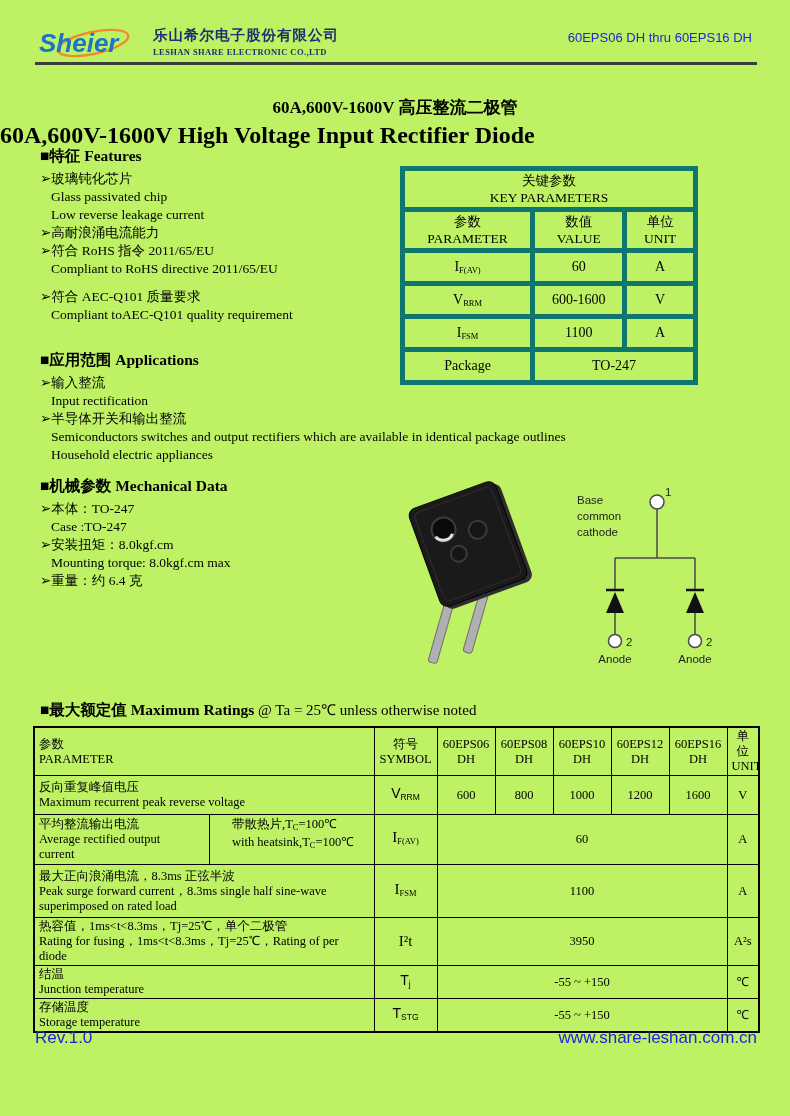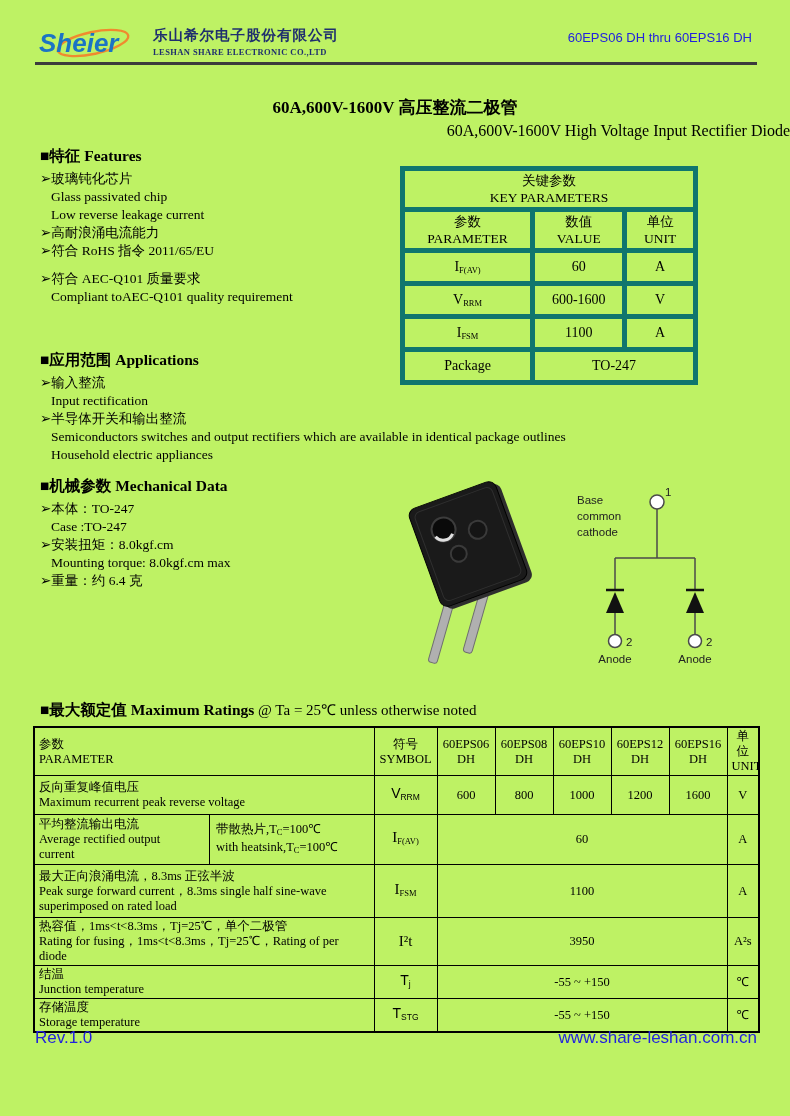--- a/index.html
+++ b/index.html
@@ -8,21 +8,21 @@
   
   .logo-block{position:absolute;left:35px;top:24px;display:flex;align-items:flex-start;}
   .company{margin-left:8px;margin-top:2px;}
   .company-cn{font-size:14.5px;font-weight:bold;color:#1f2f6e;letter-spacing:1px;}
   .company-en{font-size:8.5px;font-weight:bold;color:#1f2f6e;letter-spacing:.4px;margin-top:2px;}
   .product-range{position:absolute;right:38px;top:30px;font-family:"Liberation Sans",sans-serif;
                  font-size:13px;color:#2222dd;}
   .header-rule{position:absolute;left:35px;right:33px;top:62px;height:3px;background:#3c3c3c;}
   
   .title-cn{position:absolute;left:0;right:0;top:96px;text-align:center;font-size:17px;font-weight:bold;}
-  .title-en{position:absolute;left:0;right:0;top:122px;text-align:right;font-size:16px;font-weight:normal;}
+  .title-en{position:absolute;left:0;right:0;top:122px;text-align:left;font-size:24px;font-weight:bold;}
   
   .sec{position:absolute;font-size:13.5px;line-height:15.5px;}
   .sec-head{font-weight:bold;font-size:15.5px;margin-bottom:7px;}
   .li-cn{margin-top:2.5px;}
   .li-en{margin-left:11px;margin-top:2.5px;}
   .gap{margin-top:13px;}
   
   table{border-collapse:collapse;}
   .kp{position:absolute;left:400px;top:166px;width:298px;font-size:14px;}
   .kp td{border:5px solid #0f766e;text-align:center;padding:1px 2px;}
@@ -34,21 +34,21 @@
   .mr-heading{position:absolute;left:40px;top:699px;font-size:15px;}
   .mr-heading .b{font-weight:bold;font-size:15.5px;}
   .mr{position:absolute;left:33px;top:726px;width:725px;table-layout:fixed;
       font-size:12.5px;line-height:15px;border:2px solid #000;}
   .mr td{border:1px solid #000;padding:1px 4px;overflow:hidden;}
   .mr .pl{text-align:left;}
   .mr .c{text-align:center;}
   .mr .hd{height:34px;}
   .mr .sym{font-size:15px;}
   .mr .sans{font-family:"Liberation Sans",sans-serif;font-size:14px;}
-  .split{display:flex;align-items:center;margin:-1px -4px;}
+  .split{display:flex;align-items:flex-start;margin:-1px -4px;gap:16px;}
   .split-l{width:166px;border-right:1px solid #000;padding:2px 4px;}
   .split-r{flex:1;padding:2px 6px;display:flex;flex-direction:column;justify-content:center;}
   
   .pkg{position:absolute;left:388px;top:474px;}
   .schem{position:absolute;left:575px;top:486px;}
   .schem text{font-family:"Liberation Sans",sans-serif;font-size:11.5px;fill:#222;}
   
   .footer-rev{position:absolute;left:35px;top:1028px;font-family:"Liberation Sans",sans-serif;
               font-size:17px;color:#2222dd;}
   .footer-url{position:absolute;right:33px;top:1028px;font-family:"Liberation Sans",sans-serif;
@@ -75,20 +75,21 @@
   <div class="title-cn">60A,600V-1600V 高压整流二极管</div>
   <div class="title-en">60A,600V-1600V High Voltage Input Rectifier Diode</div>
 
   <div class="sec" style="left:40px;top:148px;width:355px;">
     <div class="sec-head">■特征  Features</div>
     <div class="li-cn"><span>➢</span><span>玻璃钝化芯片</span></div>
     <div class="li-en">Glass passivated chip</div>
     <div class="li-en">Low reverse leakage current</div>
     <div class="li-cn"><span>➢</span><span>高耐浪涌电流能力</span></div>
     <div class="li-cn"><span>➢</span><span>符合 RoHS 指令 2011/65/EU</span></div>
+    <div class="li-en">Compliant to RoHS directive 2011/65/EU</div>
     <div class="li-cn gap"><span>➢</span><span>符合 AEC-Q101 质量要求</span></div>
     <div class="li-en">Compliant toAEC-Q101 quality requirement</div>
   </div>
 
   <table class="kp">
     <colgroup>
         <col style="width:132px">
         <col style="width:94px">
         <col style="width:72px">
       </colgroup>

